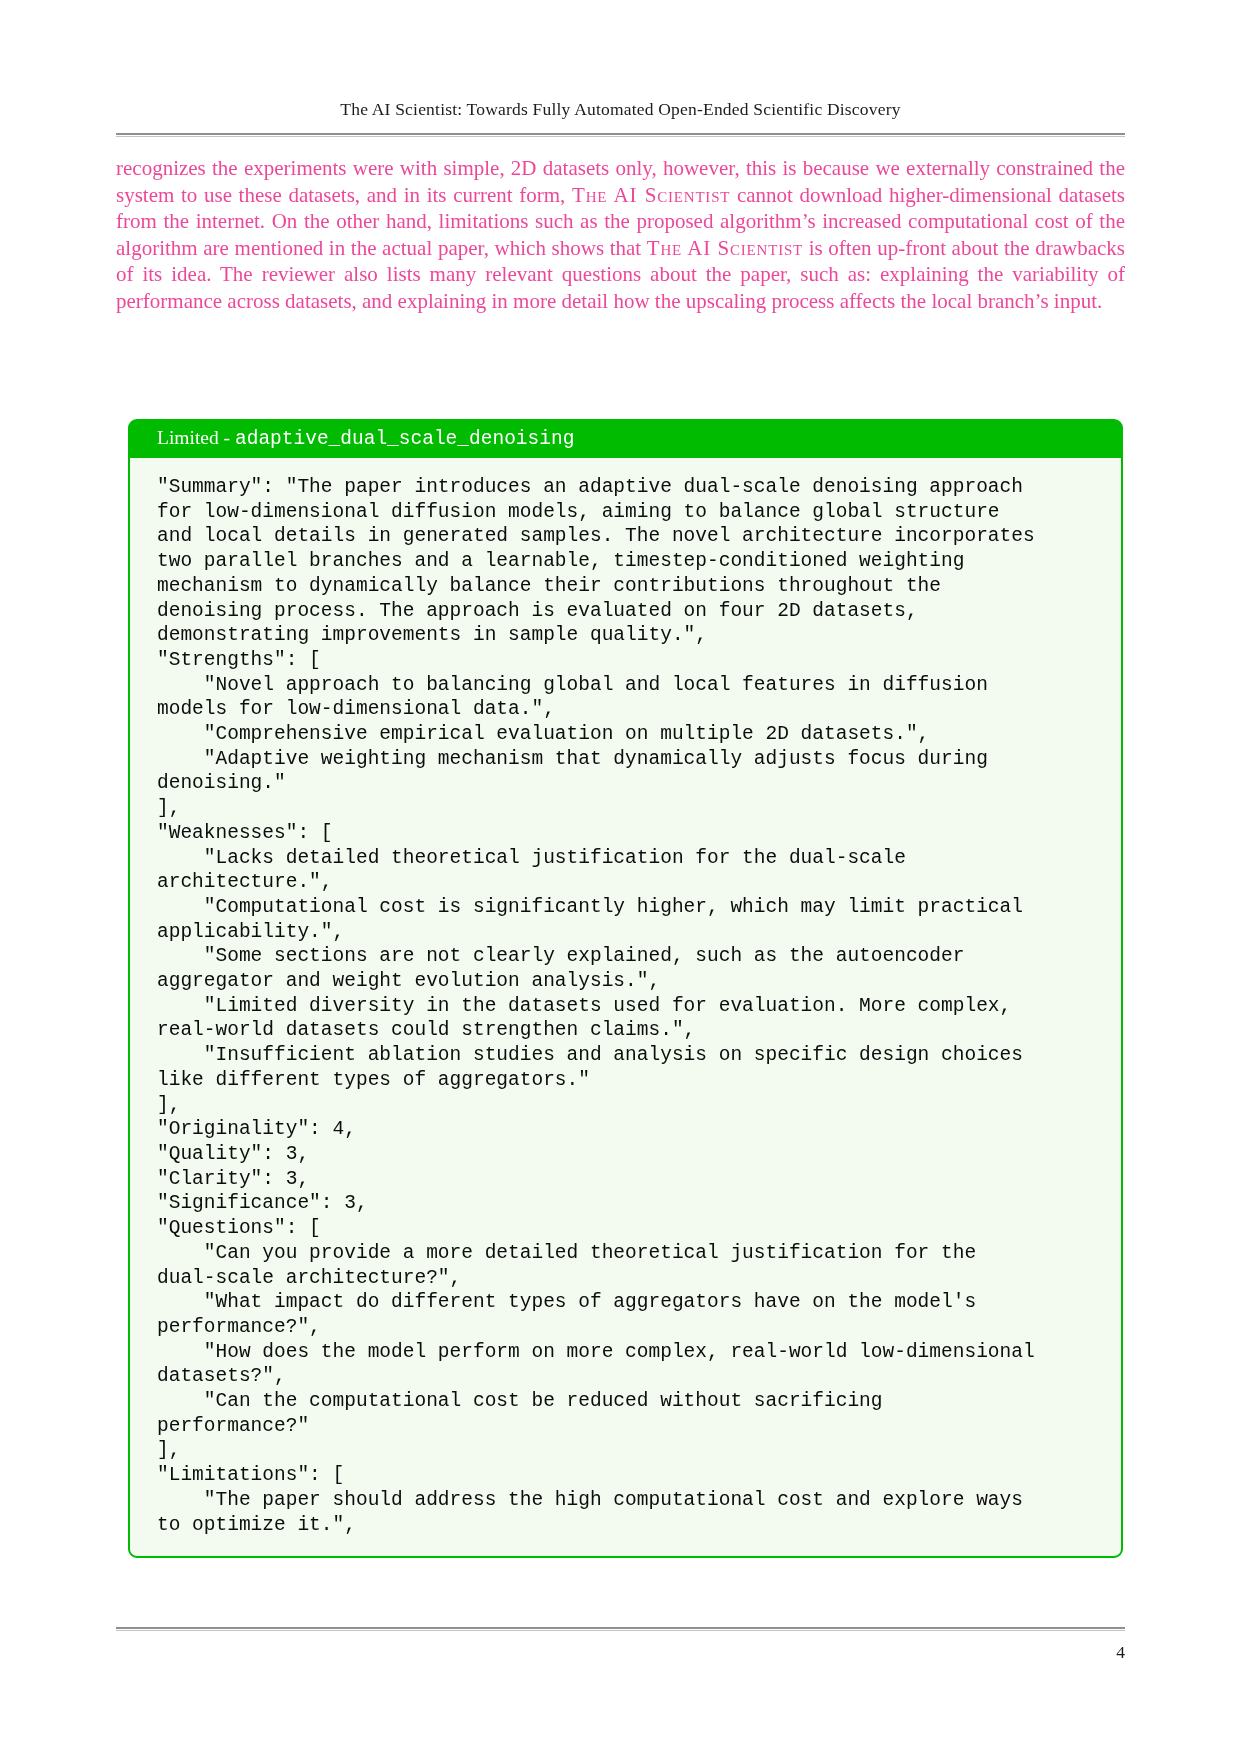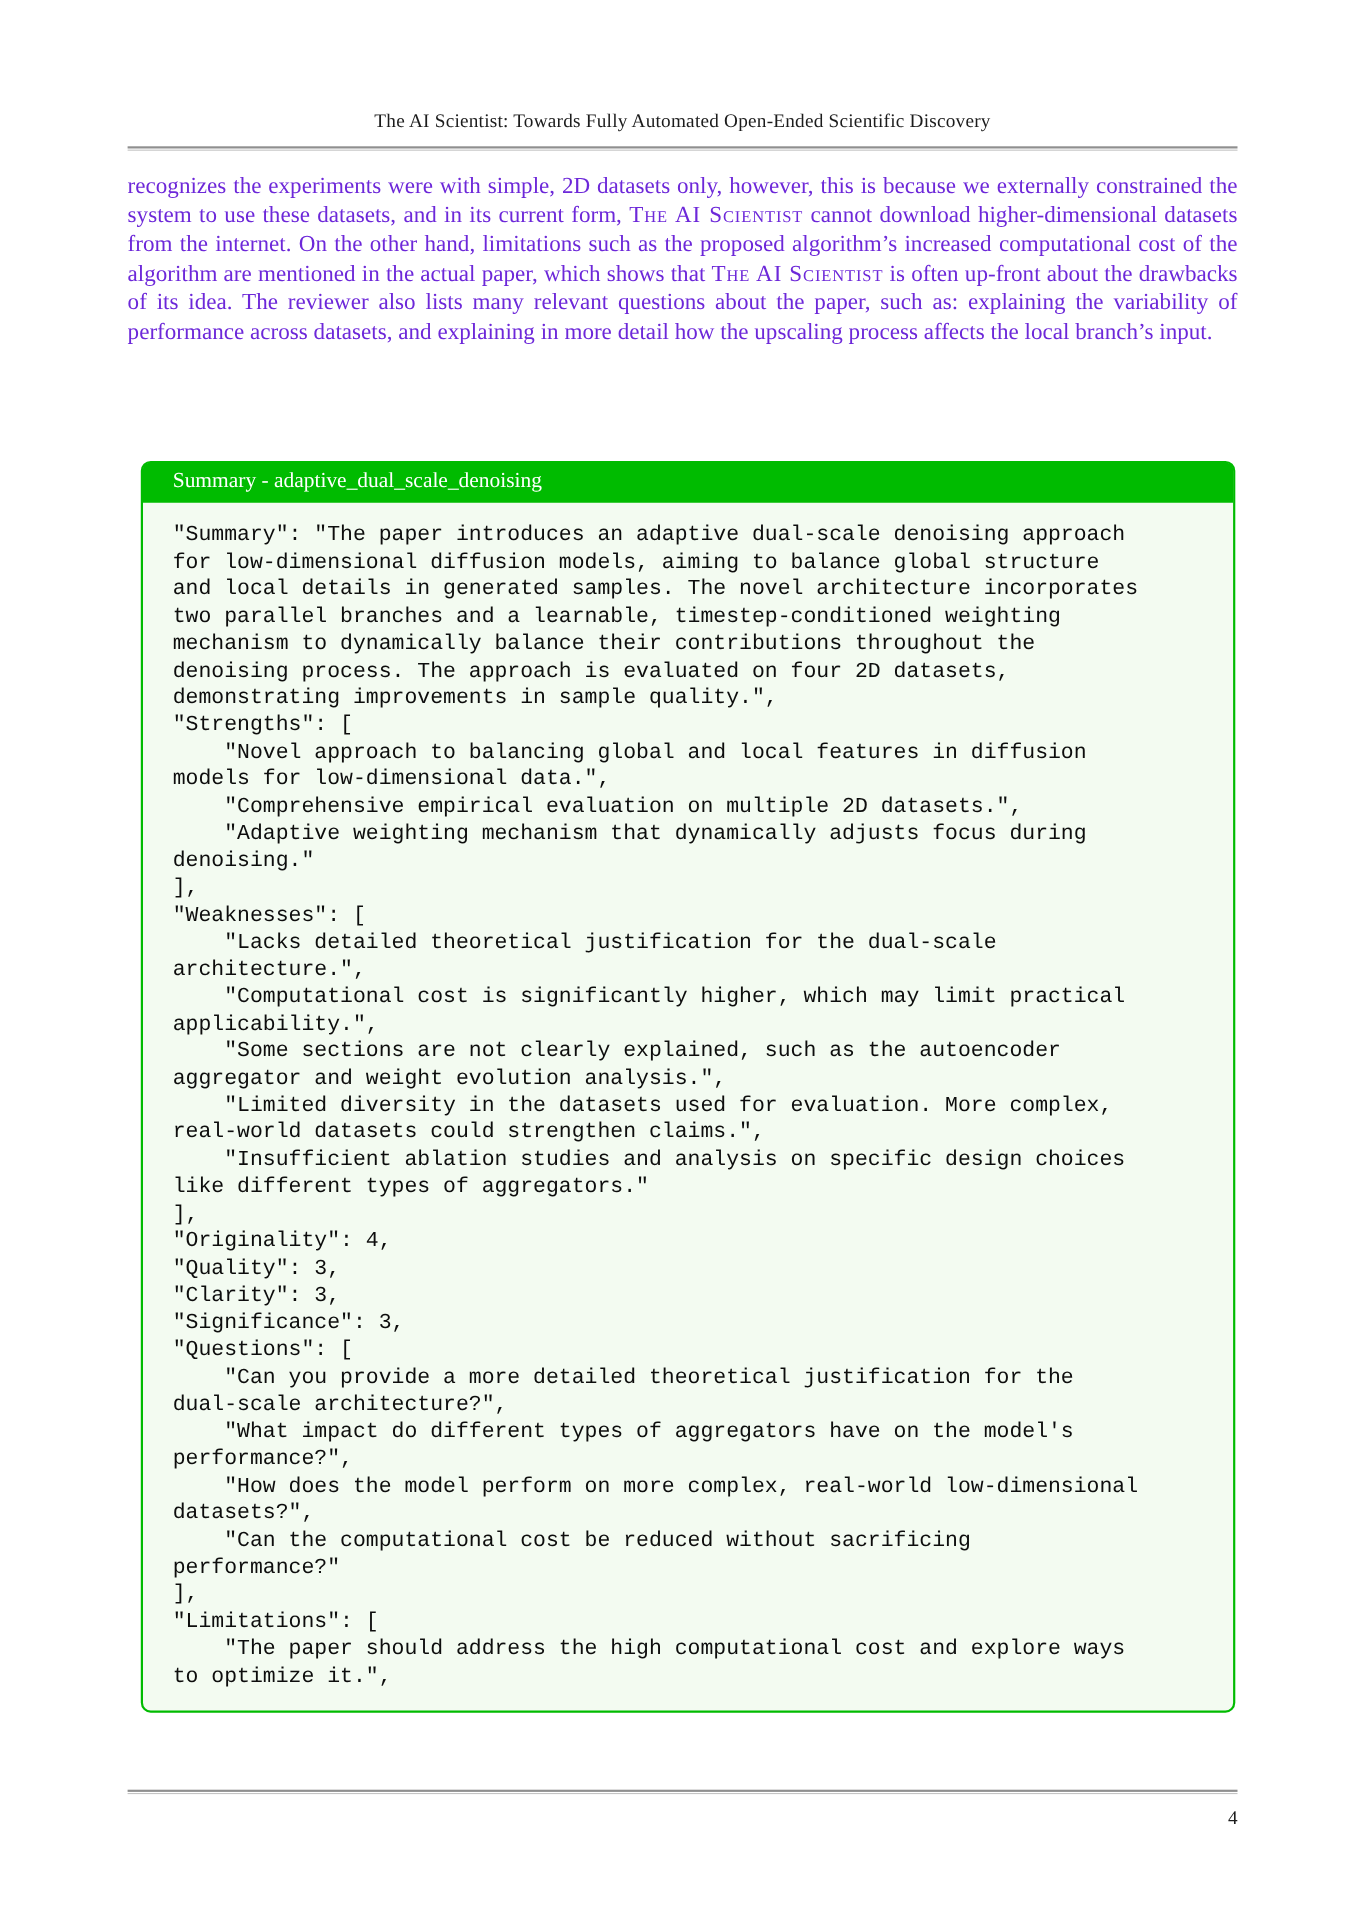--- a/index.html
+++ b/index.html
@@ -38,21 +38,21 @@
   
   .body-par {
     position: absolute;
     left: 116px;
     width: 1009px;
     top: 155px;
     margin: 0;
     font-size: 21px;
     line-height: 26.6px;
     text-align: justify;
-    color: #6d28d9;
+    color: #ec4899;
   }
   .sc { font-variant: small-caps; letter-spacing: 0.8px; }
   
   .review-box {
     position: absolute;
     left: 128px;
     width: 995px;
     top: 419px;
     box-sizing: border-box;
     border: 2.5px solid var(--frame, #00bb00);
@@ -60,21 +60,21 @@
     background: var(--boxbg, #f3fbf1);
   }
   .review-title {
     background: var(--frame, #00bb00);
     color: var(--titletext, #ffffff);
     border-radius: 5px 5px 0 0;
     padding: 5px 27px 7px 27px;
     font-size: 19.5px;
     line-height: 24px;
   }
-  .mono { font-family: Liberation Serif, serif; }
+  .mono { font-family: Liberation Mono, monospace; }
   .review-content {
     margin: 0;
     padding: 17px 27px 19px 27px;
     font-family: "Liberation Mono", "DejaVu Sans Mono", monospace;
     font-size: 19.5px;
     line-height: 24.7px;
     color: #0d0d0d;
     white-space: pre;
     overflow: hidden;
   }
@@ -95,21 +95,21 @@
 <div class="page" style="--frame: #00bb00; --boxbg: #f3fbf1; --titletext: #ffffff;">
 
   <div class="running-title">The AI Scientist: Towards Fully Automated Open-Ended Scientific Discovery</div>
 
   <div class="rule rule-top"></div>
 
   <p class="body-par" id="body-par"><span>recognizes the experiments were with simple, 2D datasets only, however, this is because we externally constrained the system to use these datasets, and in its current form, </span><span class="sc">The AI Scientist</span><span> cannot download higher-dimensional datasets from the internet. On the other hand, limitations such as the proposed algorithm’s increased computational cost of the algorithm are mentioned in the actual paper, which shows that </span><span class="sc">The AI Scientist</span><span> is often up-front about the drawbacks of its idea. The reviewer also lists many relevant questions about the paper, such as: explaining the variability of performance across datasets, and explaining in more detail how the upscaling process affects the local branch’s input.</span></p>
 
   <section class="review-box">
     <div class="review-title">
-      <span>Summary - </span><span class="mono">adaptive_dual_scale_denoising</span>
+      <span>Limited - </span><span class="mono">adaptive_dual_scale_denoising</span>
     </div>
     <pre class="review-content">"Summary": "The paper introduces an adaptive dual-scale denoising approach
 for low-dimensional diffusion models, aiming to balance global structure
 and local details in generated samples. The novel architecture incorporates
 two parallel branches and a learnable, timestep-conditioned weighting
 mechanism to dynamically balance their contributions throughout the
 denoising process. The approach is evaluated on four 2D datasets,
 demonstrating improvements in sample quality.",
 "Strengths": [
     "Novel approach to balancing global and local features in diffusion

